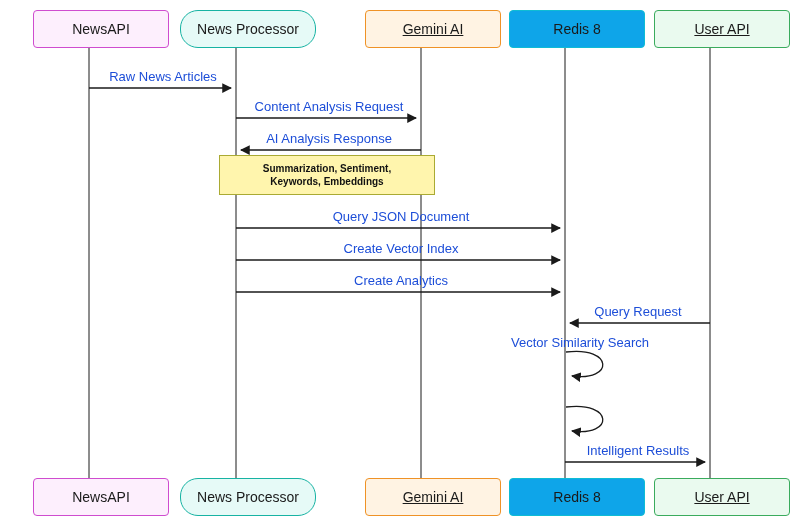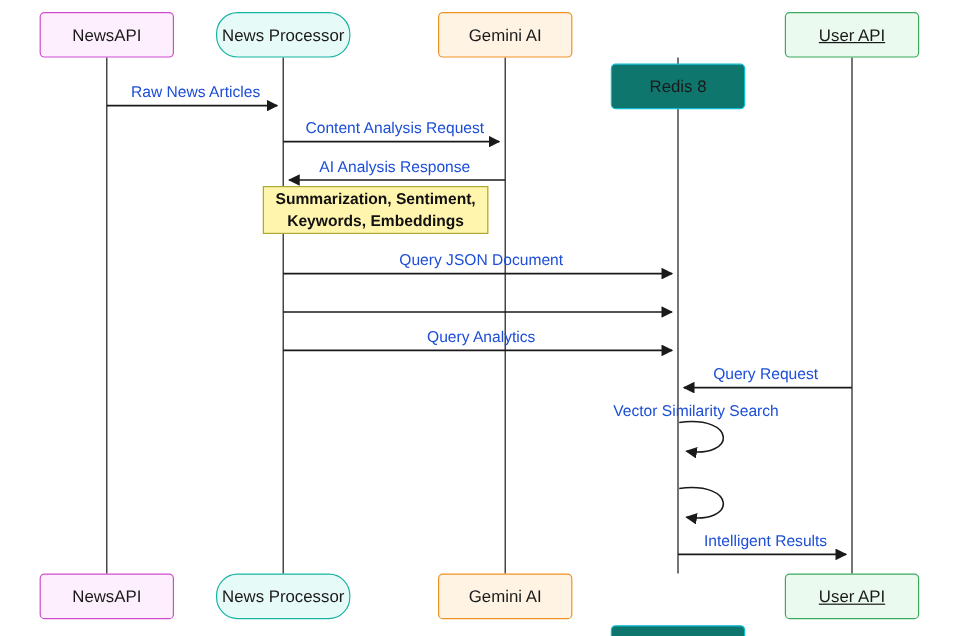--- a/index.html
+++ b/index.html
@@ -4,38 +4,38 @@
 <style>
   html,body{margin:0;padding:0;background:#ffffff;}
   .canvas{
     position:relative;width:800px;height:530px;background:#ffffff;overflow:hidden;
     font-family:"Liberation Sans", sans-serif;color:#1a1a1a;
   }
   .layer{position:absolute;left:0;top:0;}
   .lifeline{stroke:#1a1a1a;stroke-width:1;}
   .msgline{stroke:#1a1a1a;stroke-width:1.3;fill:none;}
   .pbox{
-    position:absolute;width:112px;height:38px;border-radius:4px;
+    position:absolute;width:136px;height:38px;border-radius:4px;
     display:flex;align-items:center;justify-content:center;
     font-size:14px;border:1.4px solid;box-sizing:border-box;white-space:nowrap;text-align:right;
   }
   .c-newsapi{background:#fdeffd;border-color:#cf4ccf;}
   .c-processor{background:#e6faf7;border-color:#17b3a3;border-radius:18px;}
-  .c-gemini{background:#fff3e3;border-color:#ef9226;}
-  .c-redis{background:#0f766e;border-color:#0fbcd4;margin-top:43px;}
+  .c-gemini{background:#fff3e3;border-color:#ef9226;text-decoration:underline;}
+  .c-redis{background:#0ea5e9;border-color:#0fbcd4;}
   .c-userapi{background:#eafaef;border-color:#3aab5d;text-decoration:underline;}
   .msg{
     position:absolute;transform:translateX(-50%);
     font-size:13px;white-space:nowrap;color:#1d4ed8;
   }
   .note{
-    position:absolute;left:219px;top:155px;width:188px;height:40px;
+    position:absolute;left:219px;top:155px;width:216px;height:40px;
     background:#fff5ad;border:1px solid #aaaa33;box-sizing:border-box;
     display:flex;align-items:center;justify-content:center;text-align:center;
-    font-size:13px;font-weight:bold;white-space:pre-line;line-height:1.35;color:#111111;
+    font-size:10px;font-weight:bold;white-space:pre-line;line-height:1.35;color:#111111;
   }
 </style>
 </head>
 <body>
 
 <div class="canvas">
 
   <svg class="layer" width="800" height="530" viewBox="0 0 800 530">
     <defs>
       <marker id="arrow" viewBox="0 0 10 10" refX="9" refY="5" markerWidth="7.5" markerHeight="7.5" orient="auto-start-reverse">
@@ -70,21 +70,22 @@
   <div class="pbox c-newsapi" style="left:33px;top:478px">NewsAPI</div>
   <div class="pbox c-processor" style="left:180px;top:478px">News Processor</div>
   <div class="pbox c-gemini" style="left:365px;top:478px">Gemini AI</div>
   <div class="pbox c-redis" style="left:509px;top:478px">Redis 8</div>
   <div class="pbox c-userapi" style="left:654px;top:478px">User API</div>
 
   <div class="msg" style="left:163px;top:69px">Raw News Articles</div>
   <div class="msg" style="left:329px;top:131px">AI Analysis Response</div>
   <div class="msg" style="left:329px;top:99px">Content Analysis Request</div>
   <div class="msg" style="left:401px;top:209px">Query JSON Document</div>
-  <div class="msg" style="left:401px;top:273px">Query Analytics</div>
+  <div class="msg" style="left:401px;top:241px">Create Vector Index</div>
+  <div class="msg" style="left:401px;top:273px">Create Analytics</div>
   <div class="msg" style="left:638px;top:304px">Query Request</div>
   <div class="msg" style="left:580px;top:335px">Vector Similarity Search</div>
   <div class="msg" style="left:638px;top:443px">Intelligent Results</div>
 
   <div class="note">Summarization, Sentiment,
 Keywords, Embeddings</div>
 
 </div>
 
 </body></html>

